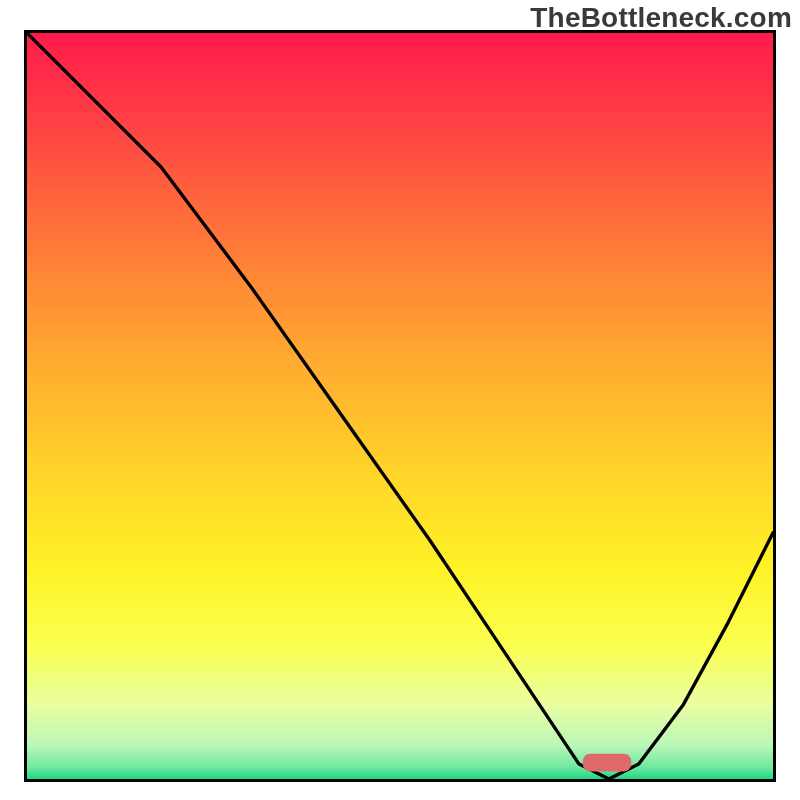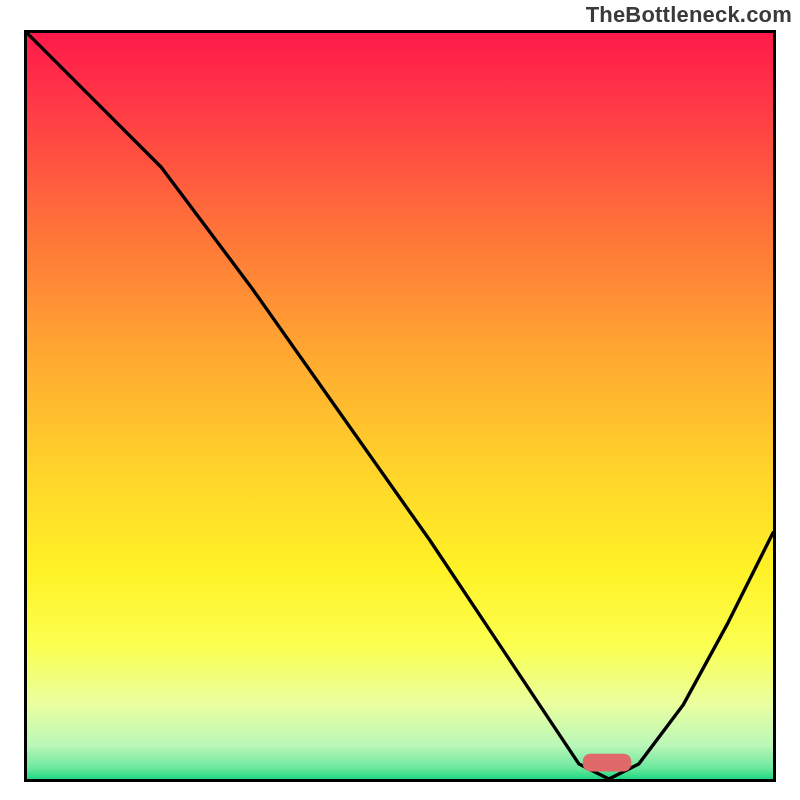--- a/index.html
+++ b/index.html
@@ -12,21 +12,21 @@
   }
   .wrap {
     position: relative;
     width: 800px;
     height: 800px;
   }
   .watermark {
     position: absolute;
     top: 2px;
     right: 8px;
-    font-size: 22px;
+    font-size: 28px;
     font-weight: 600;
     color: #3a3a3a;
     letter-spacing: 0.2px;
   }
   .plot {
     position: absolute;
     left: 24px;
     top: 30px;
     width: 752px;
     height: 752px;

